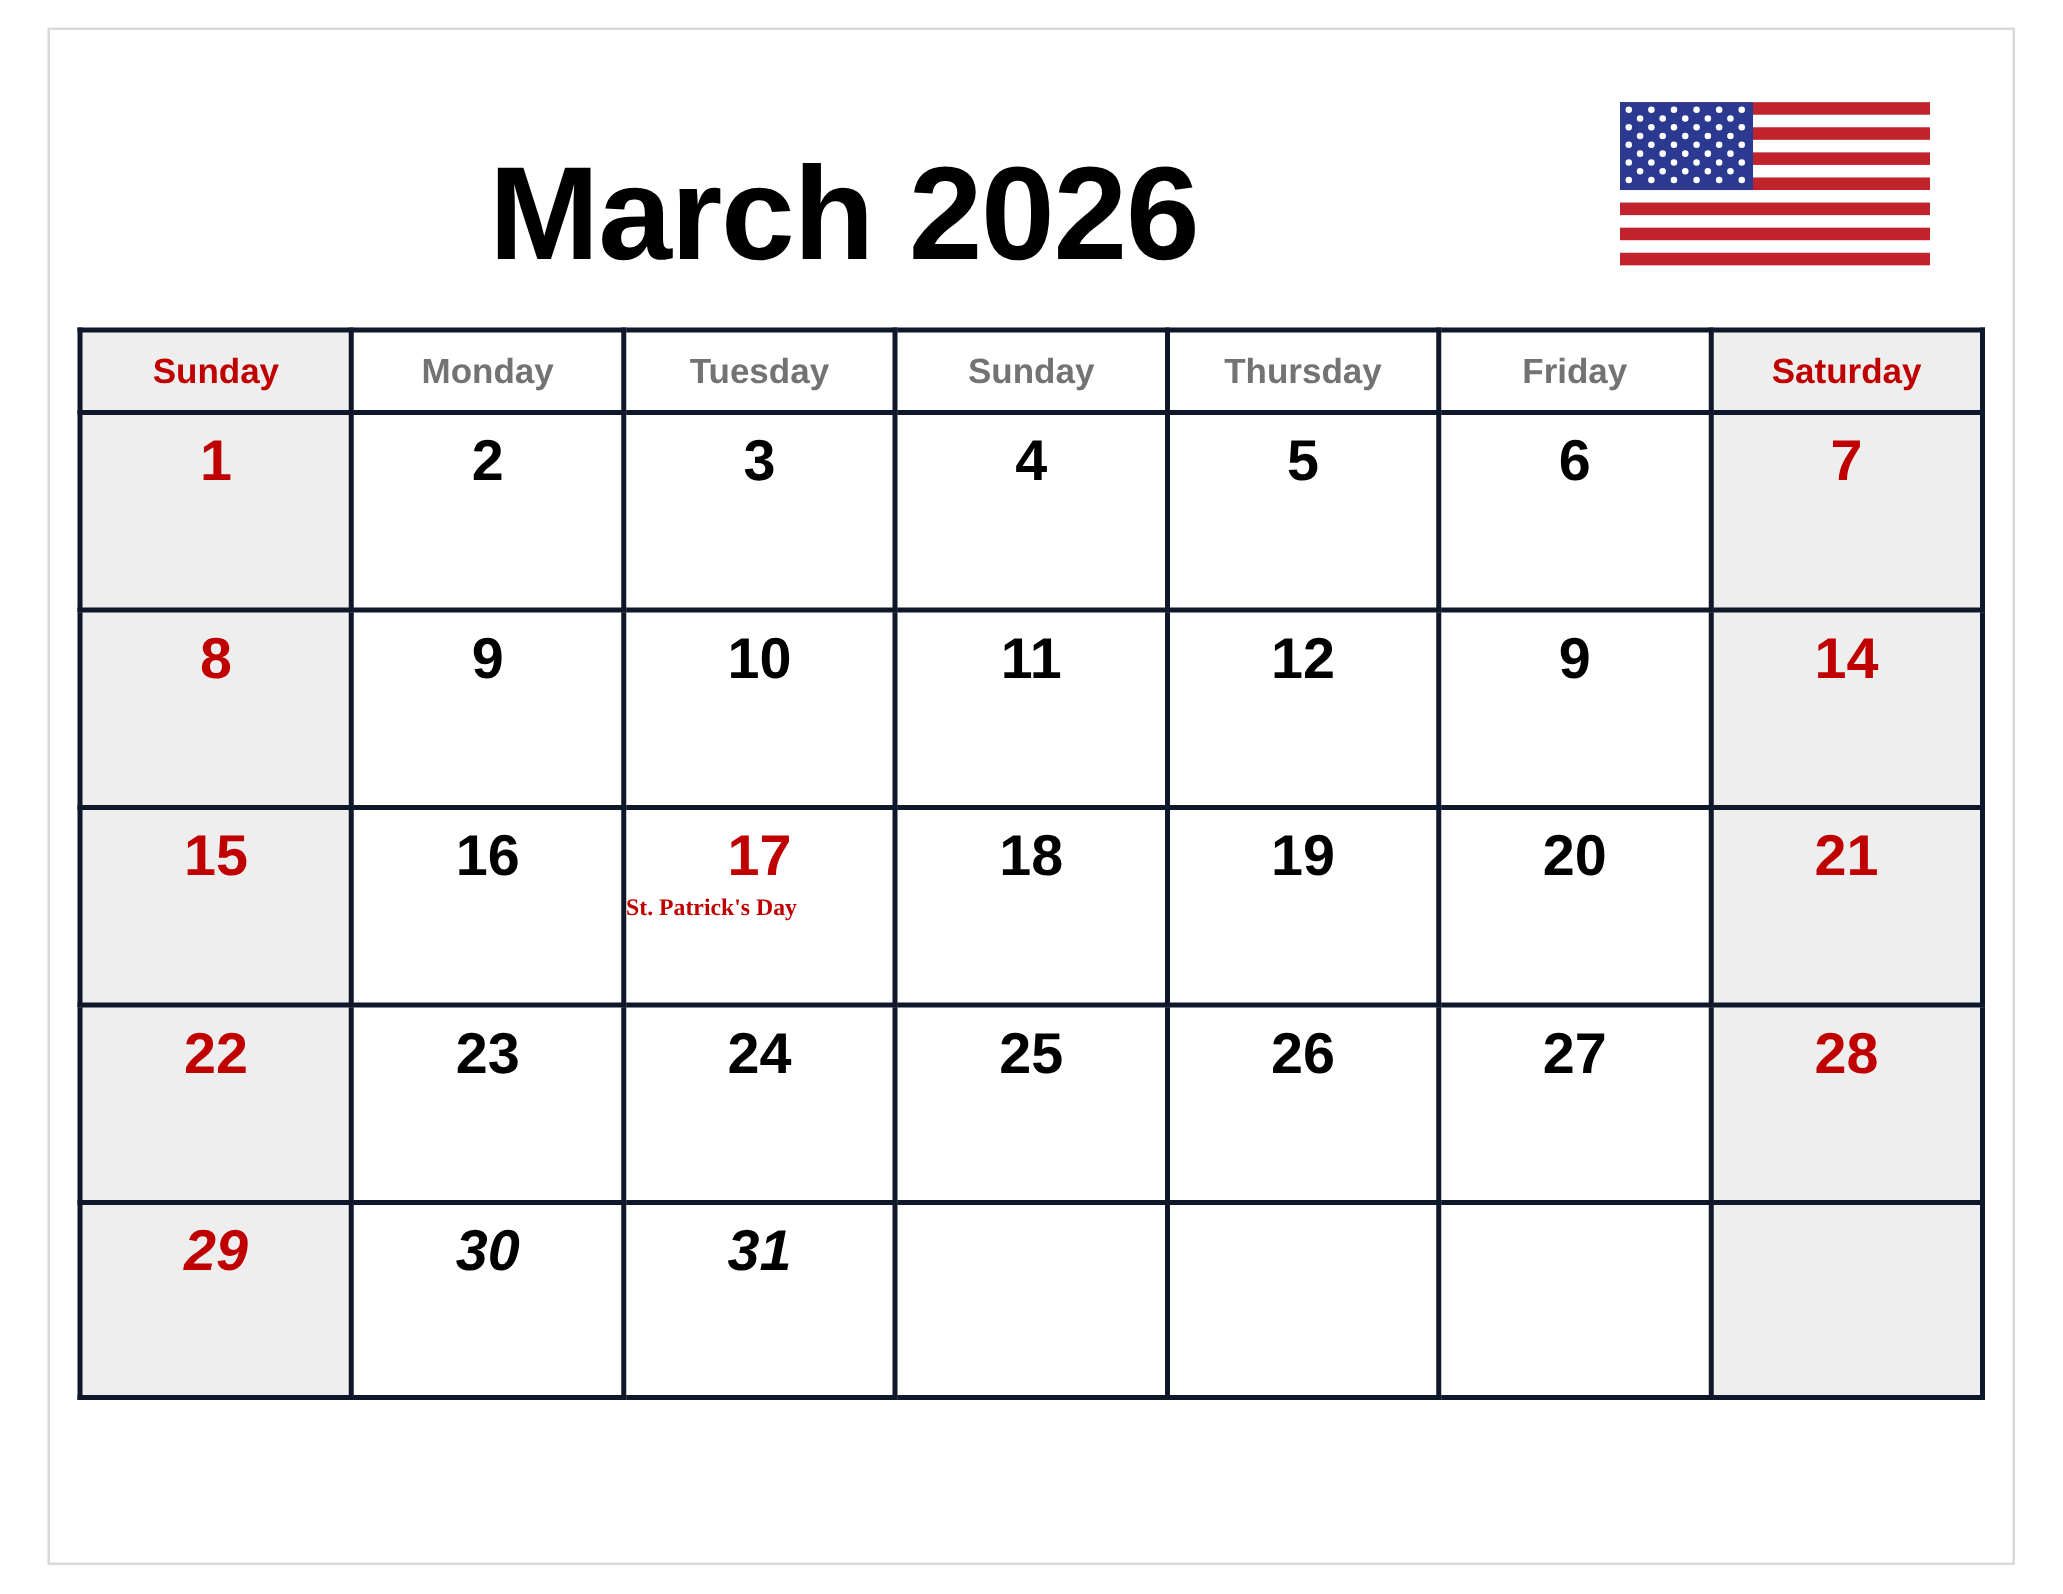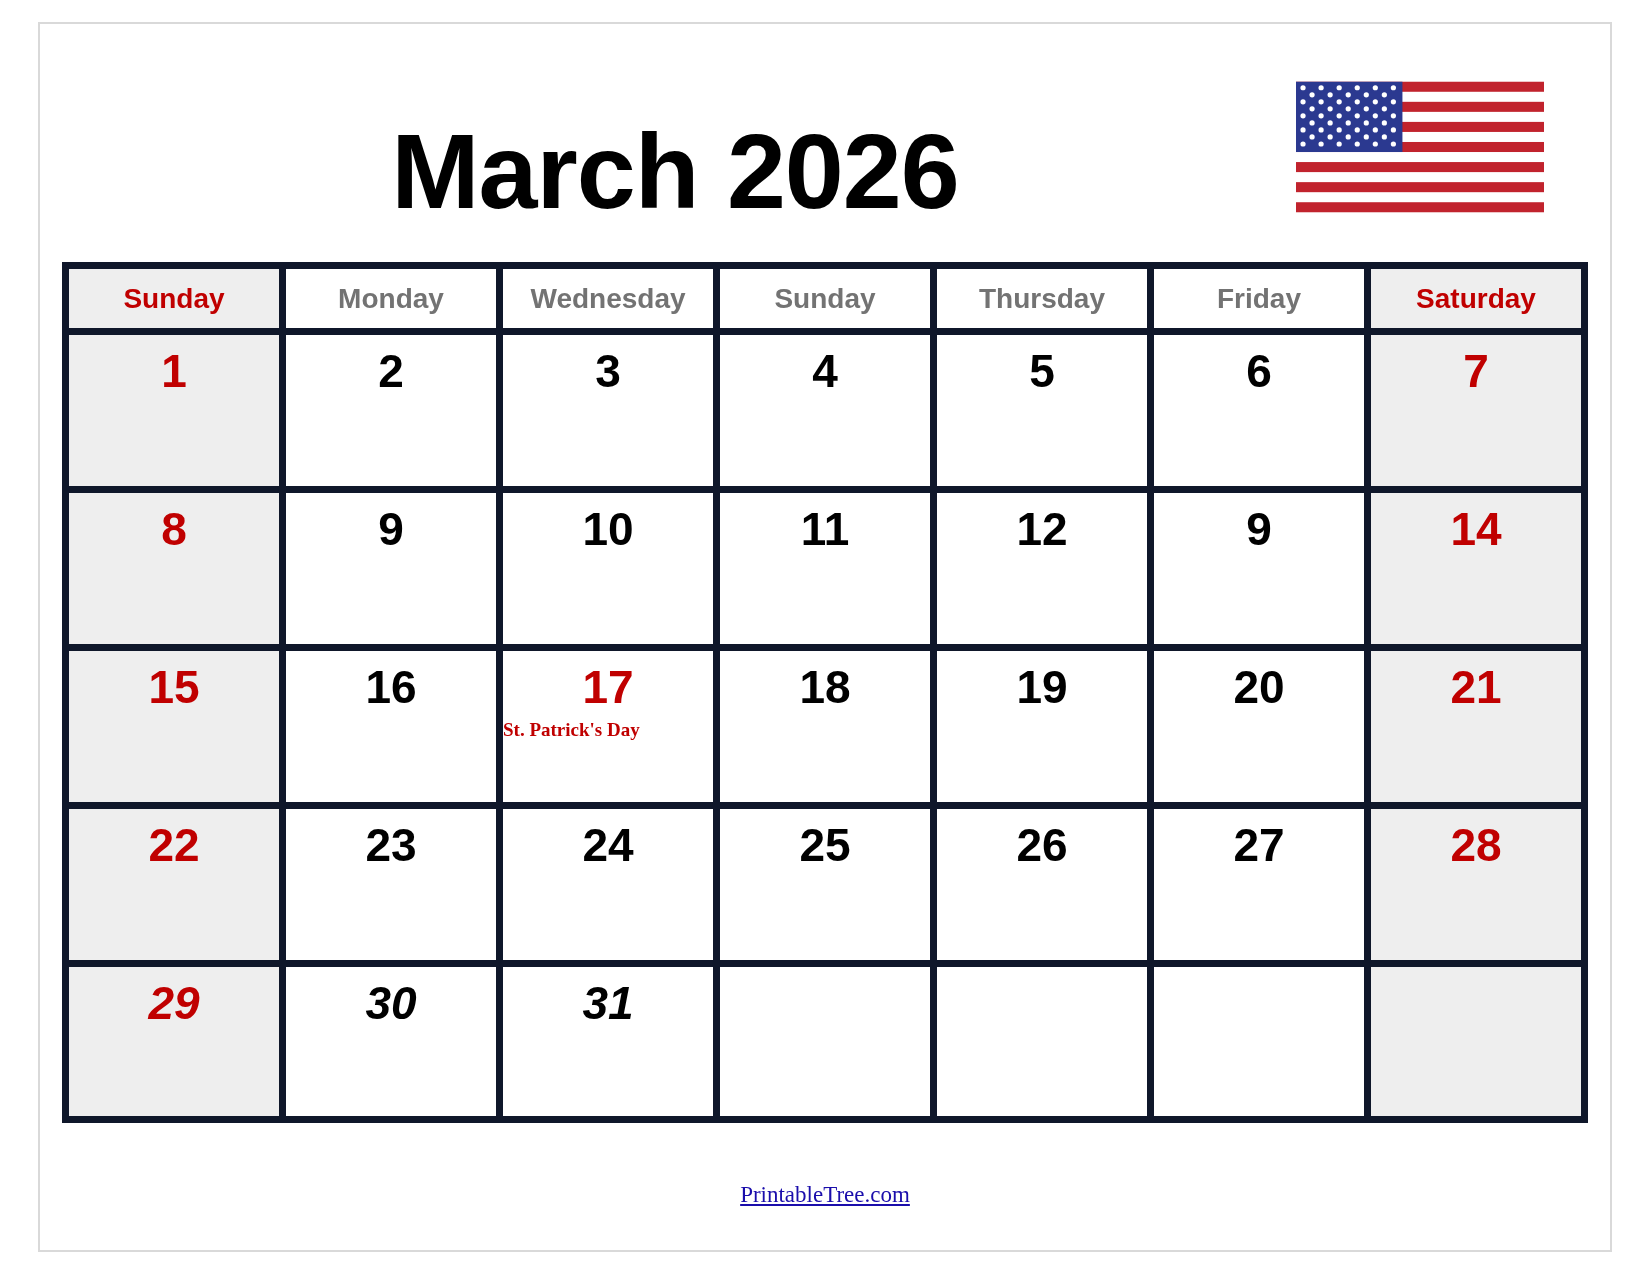--- a/index.html
+++ b/index.html
@@ -63,21 +63,21 @@
   
   .cal {
     position: absolute;
     left: 62px;
     top: 262px;
     width: 1526px;
     border-collapse: collapse;
     table-layout: fixed;
   }
   .cal th, .cal td {
-    border: 7px solid #0f172a;
+    border: 4px solid #0f172a;
     box-sizing: border-box;
     padding: 0;
   }
   .cal th {
     height: 66px;
     font-size: 28px;
     font-weight: bold;
     color: #737373;
     background: #ffffff;
     vertical-align: middle;
@@ -213,21 +213,21 @@
         </g>
       </svg>
     </div>
   </div>
 
   <table class="cal">
     <thead>
       <tr>
         <th class="weekend">Sunday</th>
         <th>Monday</th>
-        <th>Wednesday</th>
+        <th>Tuesday</th>
         <th>Sunday</th>
         <th>Thursday</th>
         <th>Friday</th>
         <th class="weekend">Saturday</th>
       </tr>
     </thead>
     <tbody>
       <tr>
         <td class="weekend-col">
           <span class="daynum red">1</span>
@@ -374,16 +374,13 @@
           <span class="event"></span>
         </td>
         <td class="weekend-col">
           <span class="daynum red"></span>
           <span class="event"></span>
         </td>
       </tr>
     </tbody>
   </table>
 
-  <div class="footer">
-    <a href="#">PrintableTree.com</a>
-  </div>
 </div>
 
 </body></html>

